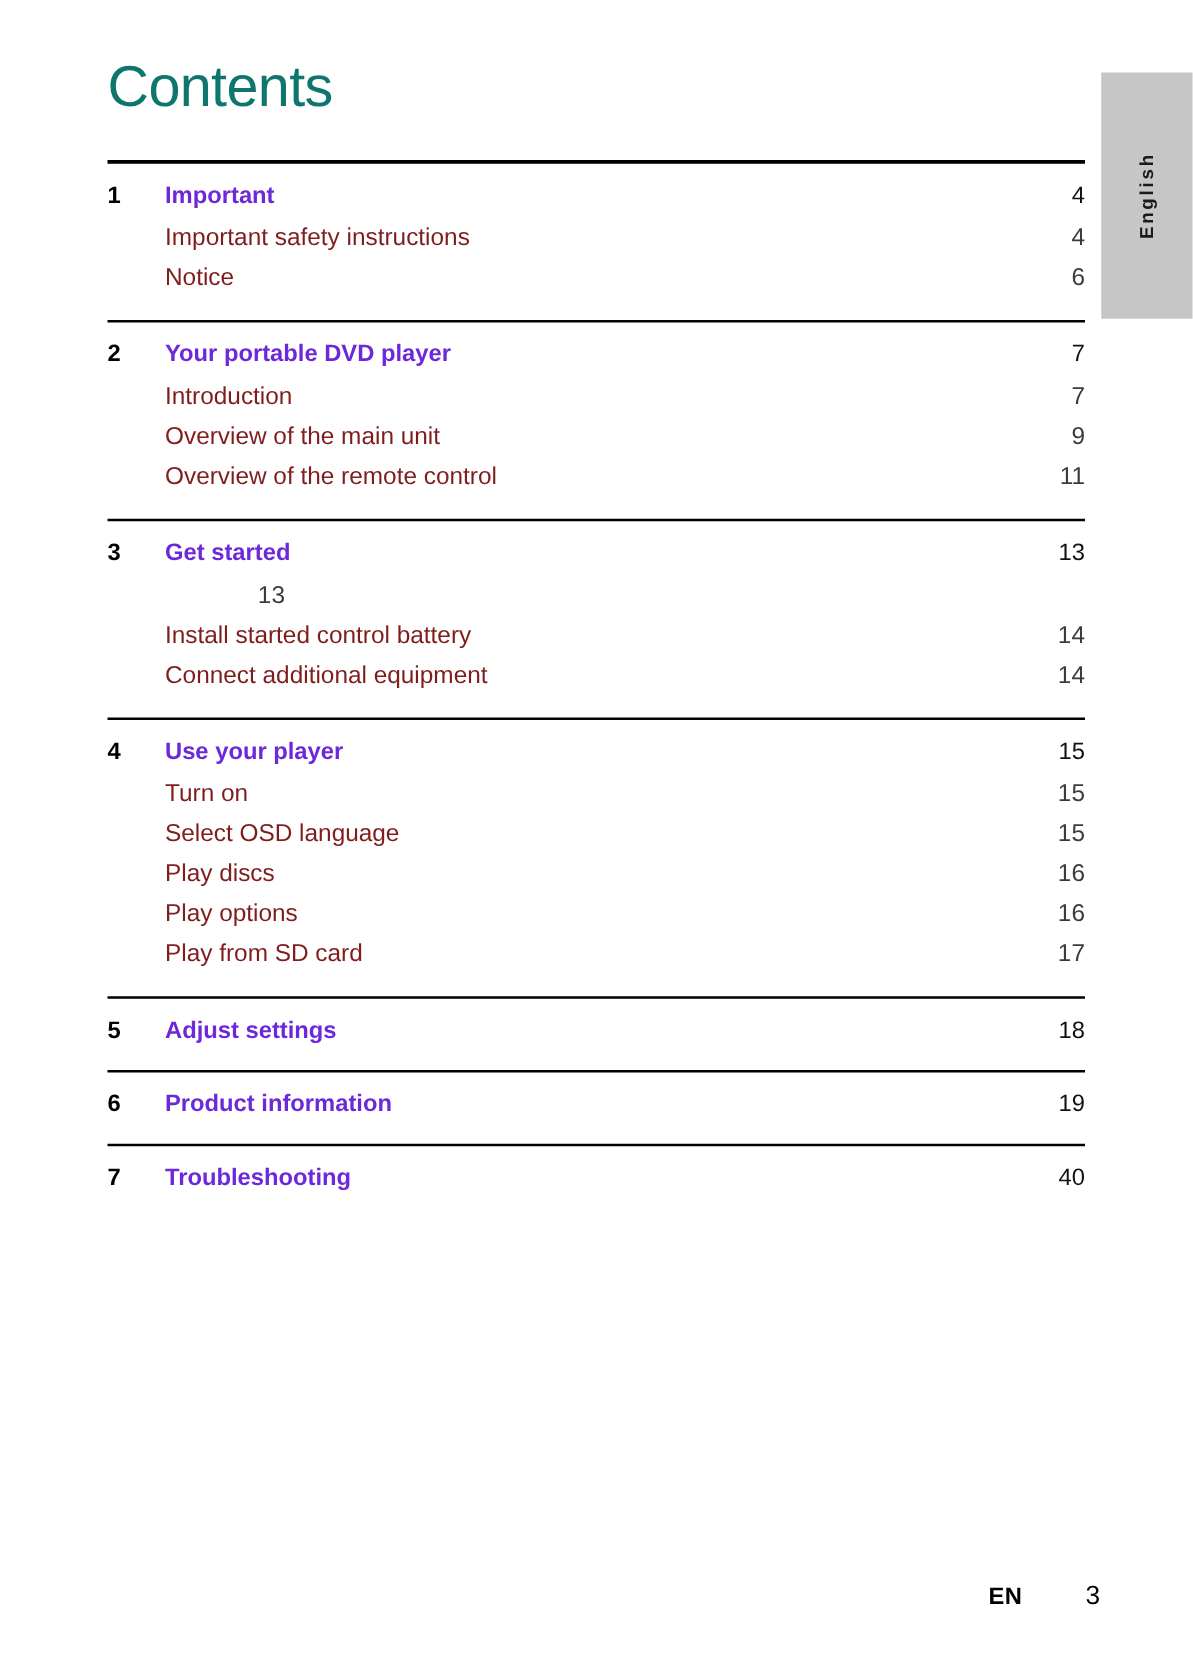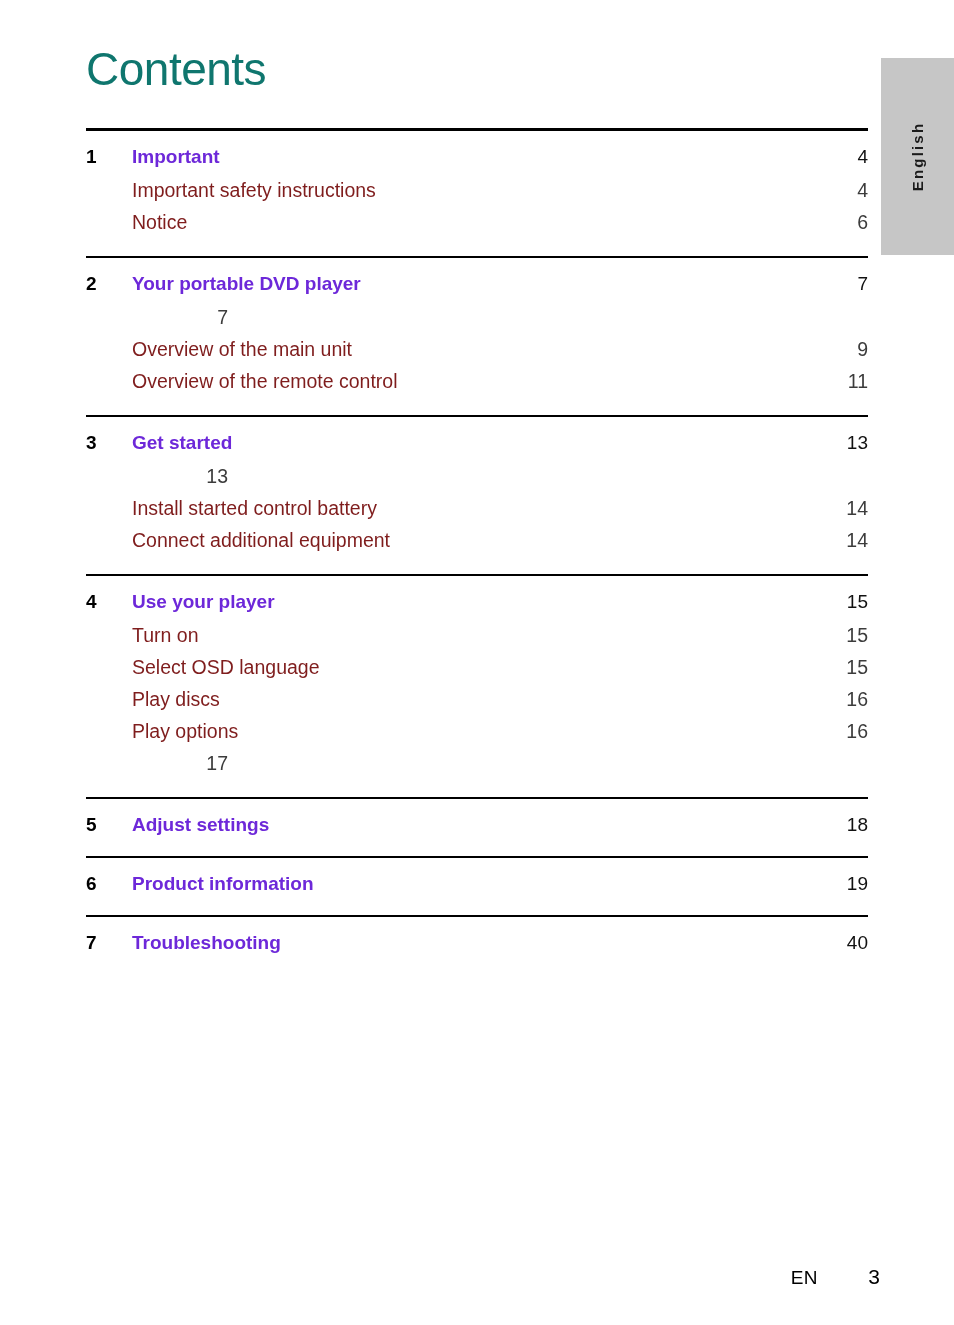--- a/index.html
+++ b/index.html
@@ -139,21 +139,21 @@
     position: absolute;
     left: 0;
     top: 1265px;
     width: 880px;
     display: flex;
     justify-content: flex-end;
     align-items: baseline;
   }
   .footer-en {
     font-size: 19px;
-    font-weight: 400;
+    font-weight: 700;
     color: #000000;
     letter-spacing: 0.4px;
   }
   .footer-page {
     font-size: 21px;
     font-weight: 300;
     color: #000000;
     width: 62px;
     text-align: right;
   }
@@ -189,20 +189,21 @@
       </div>
       <div class="rule-sec"></div>
       <div class="section pad-bottom">
         <div class="row head">
           <span class="row-num">2</span>
           <span class="row-label">Your portable DVD player</span>
           <span class="row-page">7</span>
         </div>
         <div class="row sub">
           <span class="row-num"></span>
+          <span class="row-label">Introduction</span>
           <span class="row-page">7</span>
         </div>
         <div class="row sub">
           <span class="row-num"></span>
           <span class="row-label">Overview of the main unit</span>
           <span class="row-page">9</span>
         </div>
         <div class="row sub">
           <span class="row-num"></span>
           <span class="row-label">Overview of the remote control</span>
@@ -253,20 +254,21 @@
           <span class="row-label">Play discs</span>
           <span class="row-page">16</span>
         </div>
         <div class="row sub">
           <span class="row-num"></span>
           <span class="row-label">Play options</span>
           <span class="row-page">16</span>
         </div>
         <div class="row sub">
           <span class="row-num"></span>
+          <span class="row-label">Play from SD card</span>
           <span class="row-page">17</span>
         </div>
       </div>
       <div class="rule-sec"></div>
       <div class="section pad-bottom-sm">
         <div class="row head">
           <span class="row-num">5</span>
           <span class="row-label">Adjust settings</span>
           <span class="row-page">18</span>
         </div>

